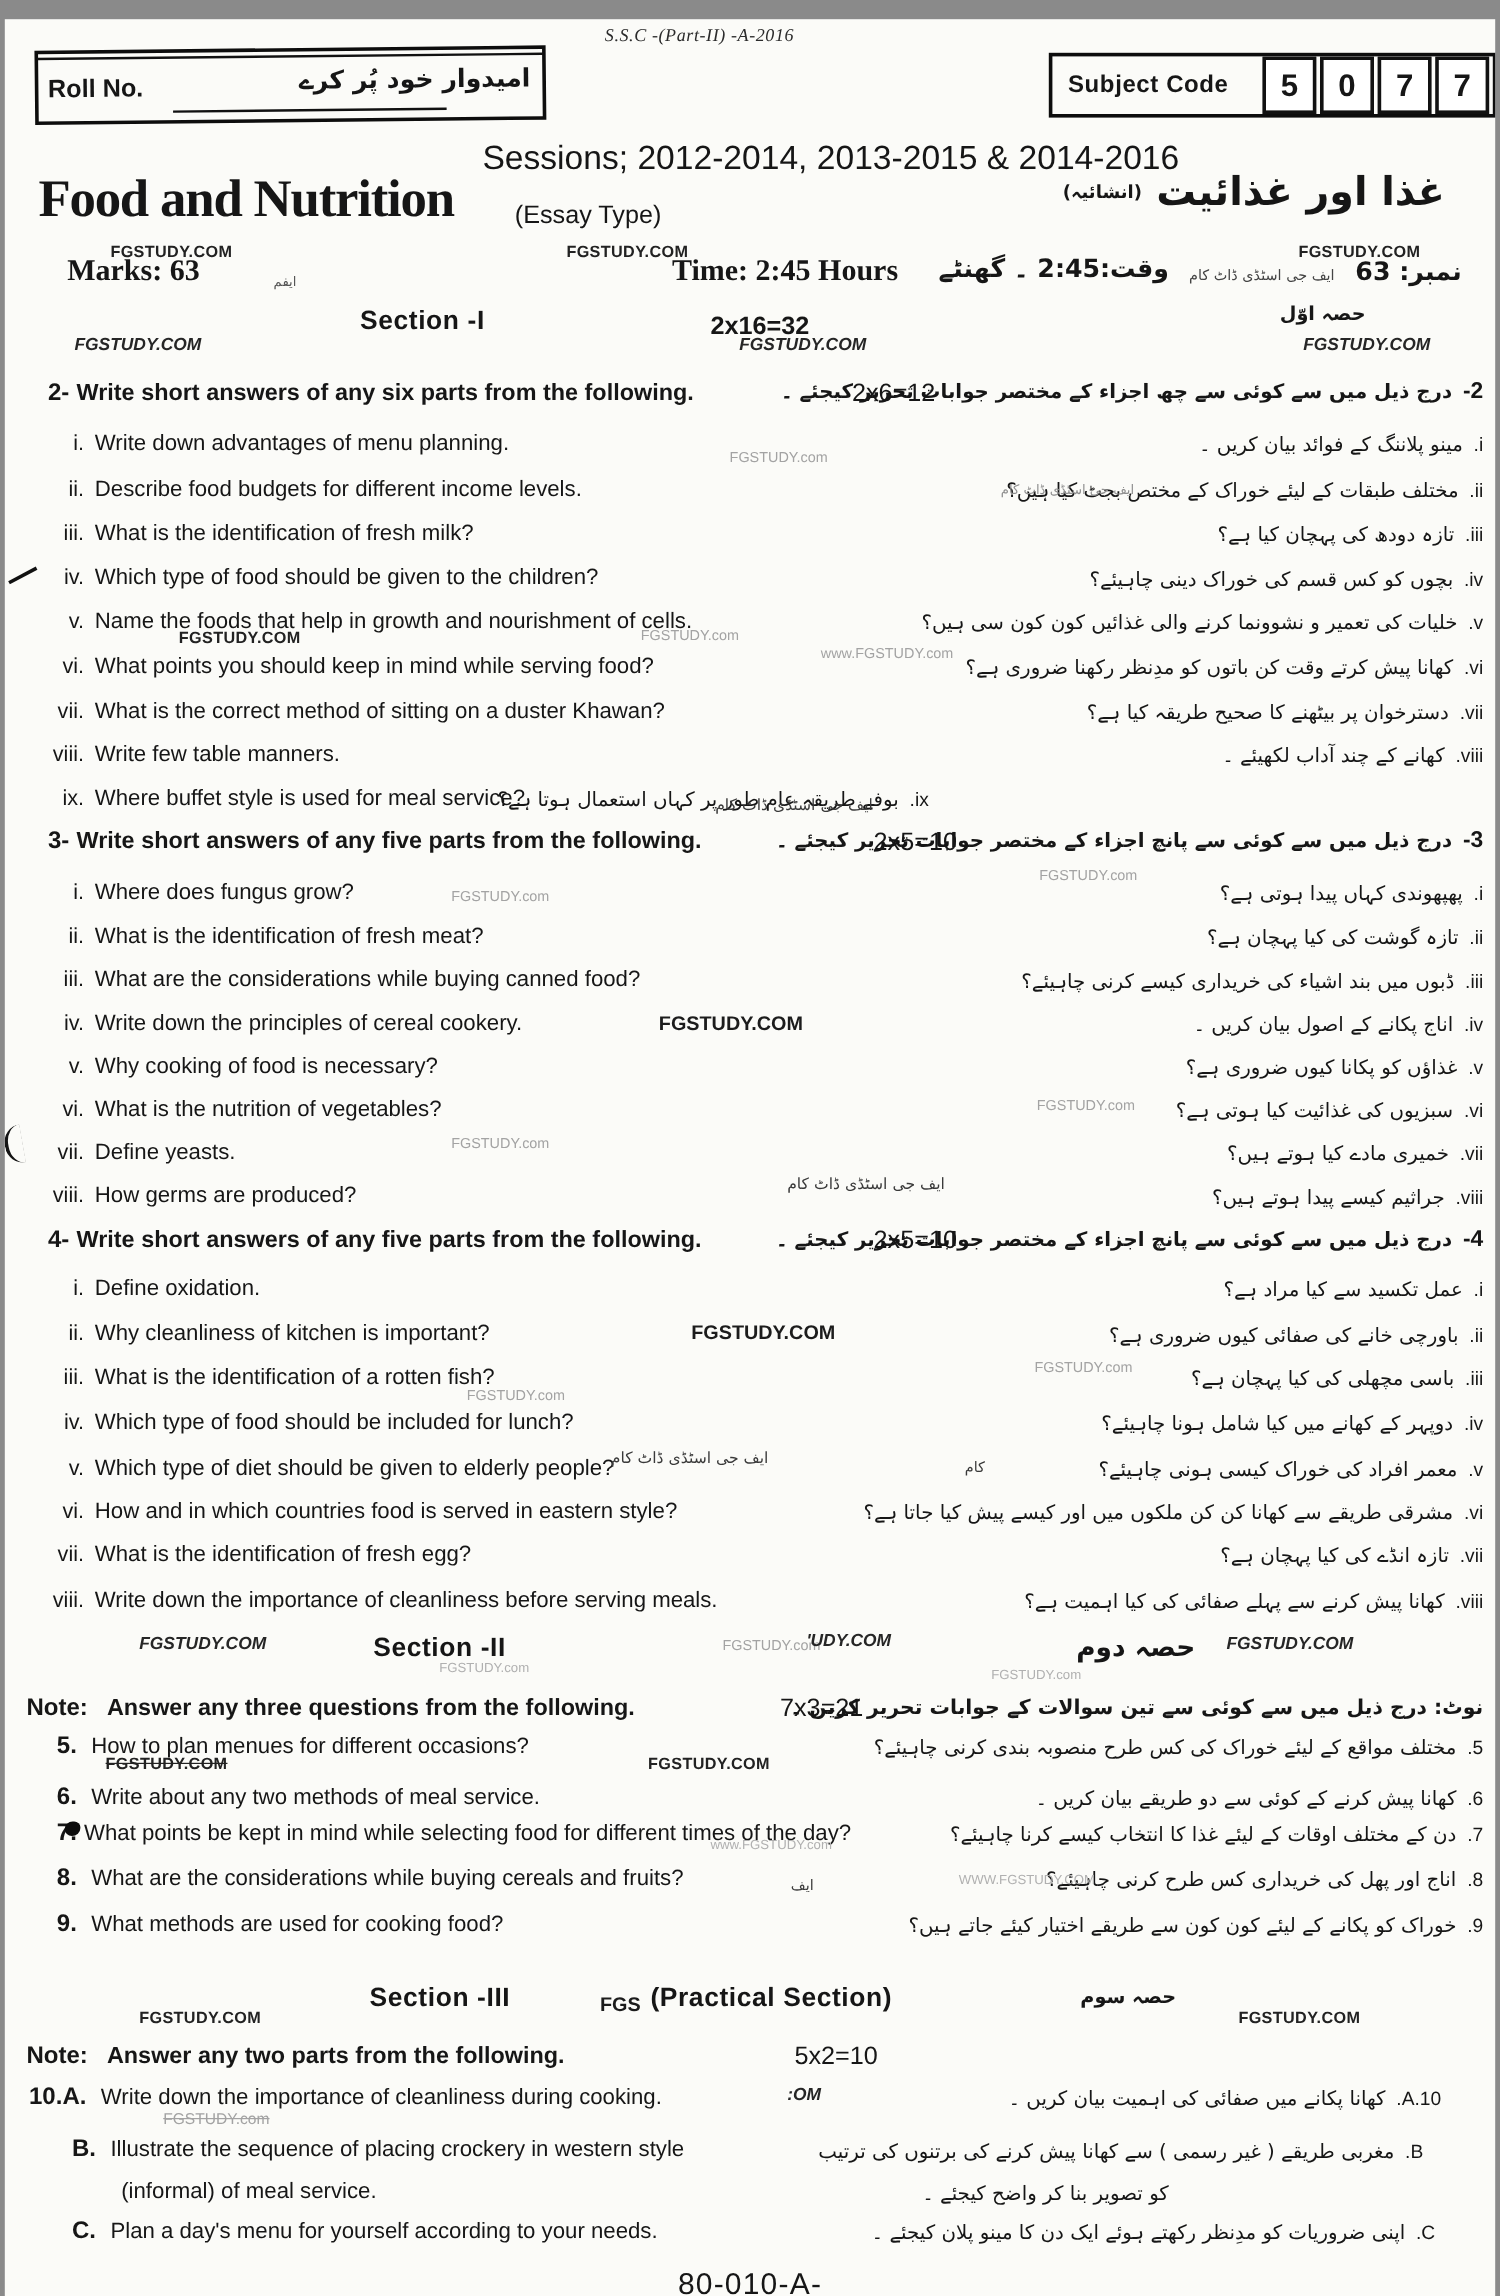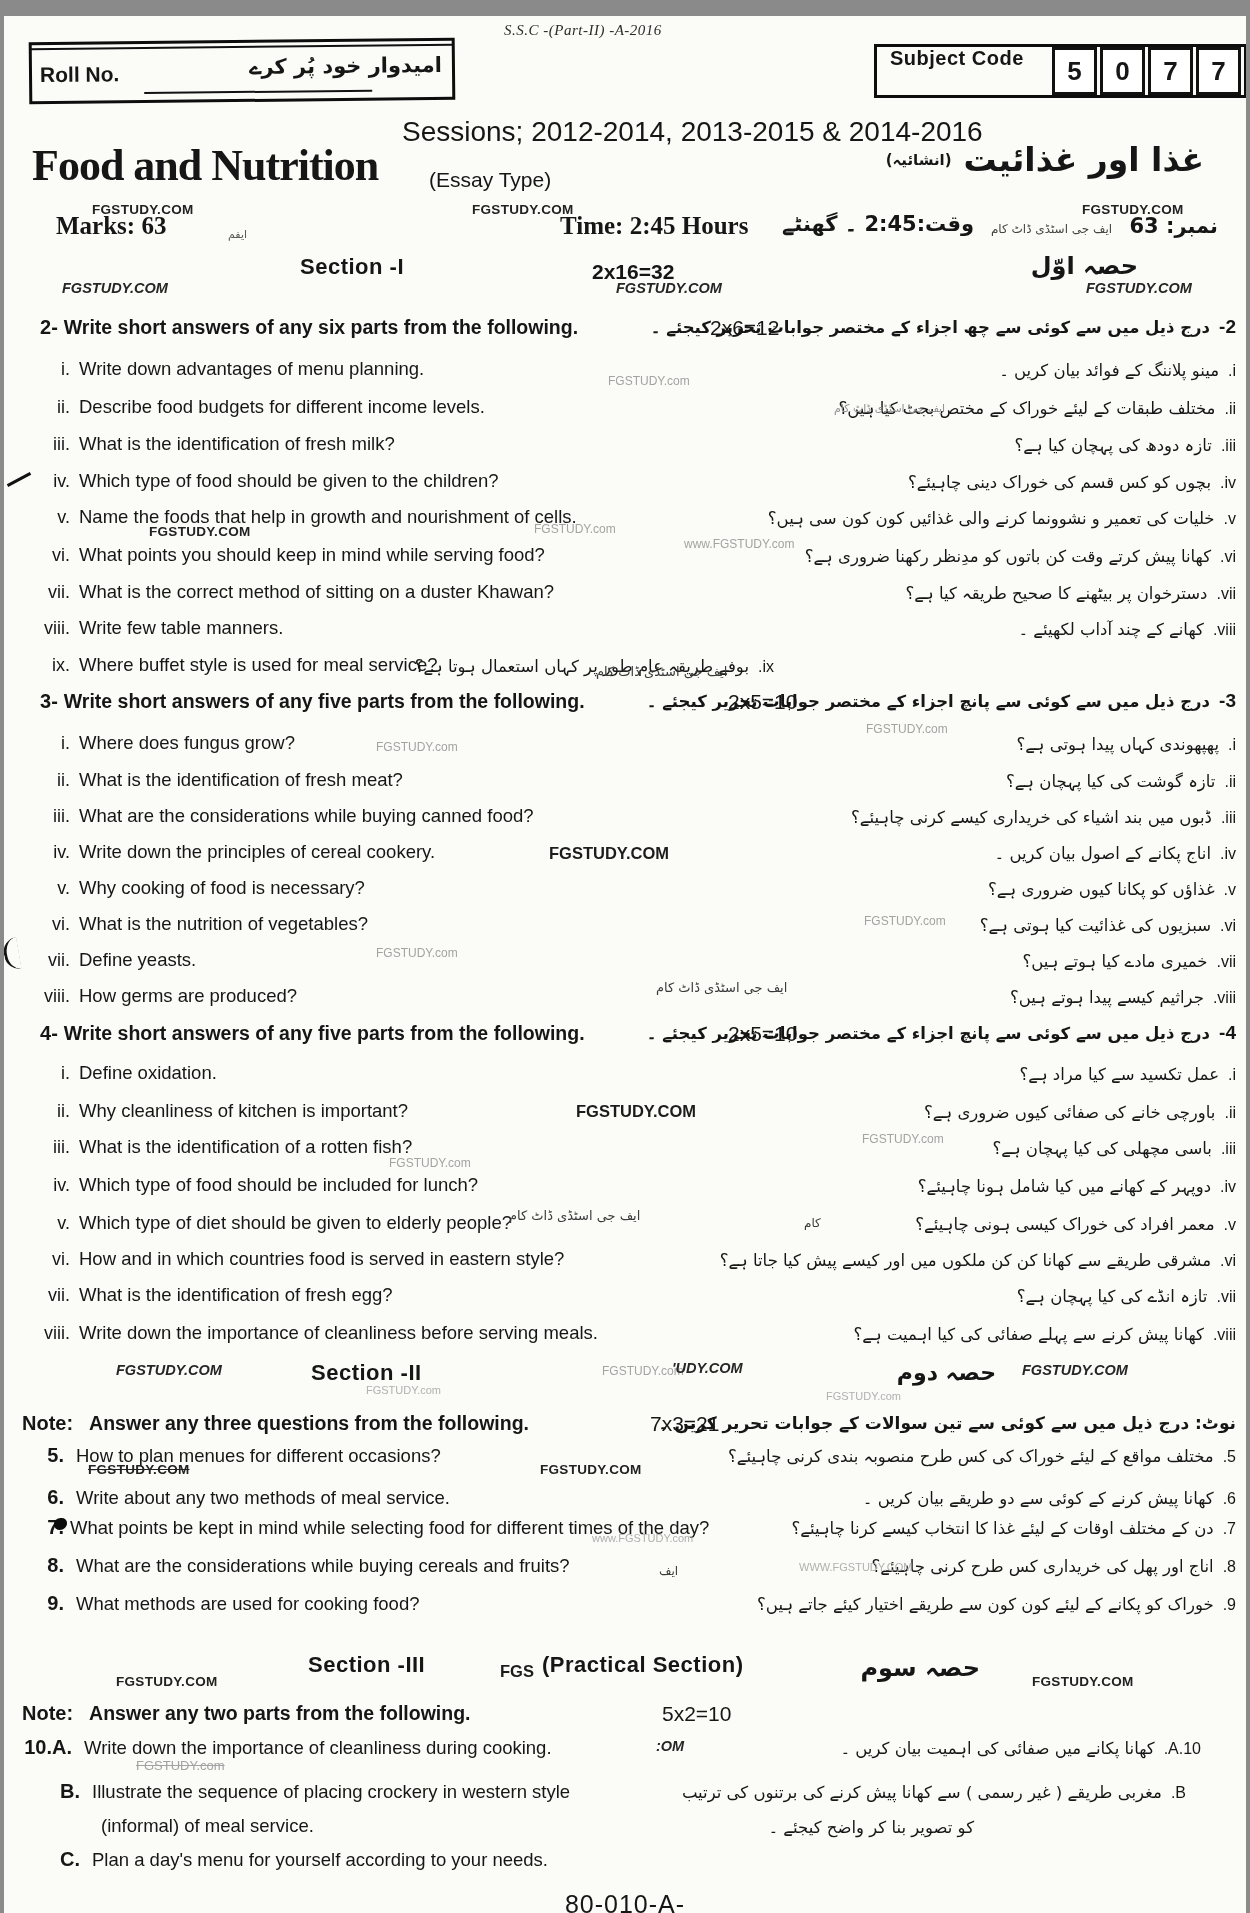--- a/index.html
+++ b/index.html
@@ -9,38 +9,38 @@
   .a{position:absolute}
   .ser{font-family:"Liberation Serif",serif}
   .urf{font-family:"DejaVu Sans",sans-serif;direction:rtl}
   
   .ssc{left:500px;top:6px;font-family:"Liberation Serif",serif;font-style:italic;font-size:15px;color:#2b2b2b;letter-spacing:.5px}
   .rollbox{left:25px;top:24px;width:426px;height:62px;border:3px solid #0d0d0d;transform:rotate(-.6deg)}
   .rollbox::before{content:"";position:absolute;left:-1px;right:-1px;top:3px;height:2px;background:#111}
   .roll-label{left:8px;top:18px;font-size:21px;font-weight:bold}
   .roll-line{left:112px;top:48px;width:228px;height:0;border-bottom:2px solid #111}
   .roll-ur{right:10px;top:12px;font-size:21px;font-weight:bold}
-  .subjbox{left:870px;top:28px;width:373px;height:54px;border:3px solid #0d0d0d;display:flex;padding:0 3px}
+  .subjbox{left:870px;top:28px;width:373px;height:54px;border:3px solid #0d0d0d;display:flex;align-items:center;padding:0 3px}
   .subj-label{flex:1;padding-left:10px;font-size:20px;font-weight:bold;letter-spacing:.5px}
   .cell{width:45px;height:48px;border:3px solid #111;margin-left:3px;display:flex;align-items:center;justify-content:center;
         font-size:26px;font-weight:bold;background:#fff}
   .sessions{left:398px;top:100px;font-size:28px;font-weight:normal;letter-spacing:0}
   .title-en{left:28px;top:124px;font-size:44px;font-weight:bold;letter-spacing:-1px}
   .type-en{left:425px;top:152px;font-size:21px}
   .title-ur{right:42px;top:124px;font-weight:bold;font-size:33px;display:flex;flex-direction:row;align-items:center;gap:12px}
   .type-ur{font-size:15px;font-weight:bold}
   .meta-marks{left:52px;top:196px;font-size:25px;font-weight:bold}
   .meta-frag{left:224px;top:212px;font-size:11px;color:#555}
   .meta-time{left:556px;top:196px;font-size:25px;font-weight:bold}
   .meta-time-ur{left:778px;top:196px;font-size:21px;font-weight:bold}
   .meta-num-ur{right:28px;top:198px;font-size:21px;font-weight:bold;white-space:nowrap}
   .meta-num-ur .wmin{font-size:12px;font-weight:normal;color:#444;margin:0 10px}
   .s-title{font-weight:bold;font-size:22px;letter-spacing:.5px}
   .s-marks{font-weight:bold;font-size:21px}
-  .s-title-ur{font-weight:bold;font-size:24px}
+  .s-title-ur{font-weight:bold;font-size:16px}
   
   .row{position:absolute;left:18px;right:10px;height:34px;line-height:26px}
   .qno{display:inline-block;margin-left:18px;font-weight:bold;font-size:20px}
   .qno::after{content:"-"}
   .qhead{font-weight:bold;font-size:19.5px;margin-left:6px;white-space:nowrap}
   .qmarks{position:absolute;top:1px;font-weight:normal;font-size:21px}
   .uhead{position:absolute;right:0;top:0;direction:rtl;font-family:"DejaVu Sans",sans-serif;font-weight:bold;font-size:16.5px;white-space:nowrap}
   .uqno{display:inline-block;direction:ltr;unicode-bidi:embed;margin-left:9px;font-family:"Liberation Sans",sans-serif;font-size:19px}
   .uqno::before{content:"-"}
   .inum{display:inline-block;width:48px;text-align:right;font-size:18px}
@@ -289,20 +289,21 @@
   <div class="row" style="top:1762px">
     <span class="inum3">B</span><span class="itext2">Illustrate the sequence of placing crockery in western style</span>
     <span class="uitem" style="right:50px"><span class="unum">B</span><span>مغربی طریقے ( غیر رسمی ) سے کھانا پیش کرنے کی برتنوں کی ترتیب</span></span>
   </div>
   <div class="row" style="top:1797px">
     <span class="cont">(informal) of meal service.</span>
     <span class="uitem" style="right:262px"><span>کو تصویر بنا کر واضح کیجئے ۔</span></span>
   </div>
   <div class="row" style="top:1830px">
     <span class="inum3">C</span><span class="itext2">Plan a day's menu for yourself according to your needs.</span>
+    <span class="uitem" style="right:40px"><span class="unum">C</span><span>اپنی ضروریات کو مدِنظر رکھتے ہوئے ایک دن کا مینو پلان کیجئے ۔</span></span>
   </div>
 
   <div class="a footer">80-010-A-</div>
 
   <span class="a wmf" style="left:604px;top:358px">FGSTUDY.com</span>
   <span class="a wmu" style="left:830px;top:386px;font-size:11px;color:#8f8f8f">ایف جی اسٹڈی ڈاٹ کام</span>
   <span class="a wmb" style="left:145px;top:508px">FGSTUDY.COM</span>
   <span class="a wmf" style="left:530px;top:506px">FGSTUDY.com</span>
   <span class="a wmf" style="left:680px;top:521px">www.FGSTUDY.com</span>
   <span class="a wmu" style="left:592px;top:648px">ایف جی اسٹڈی ڈاٹ کام</span>

